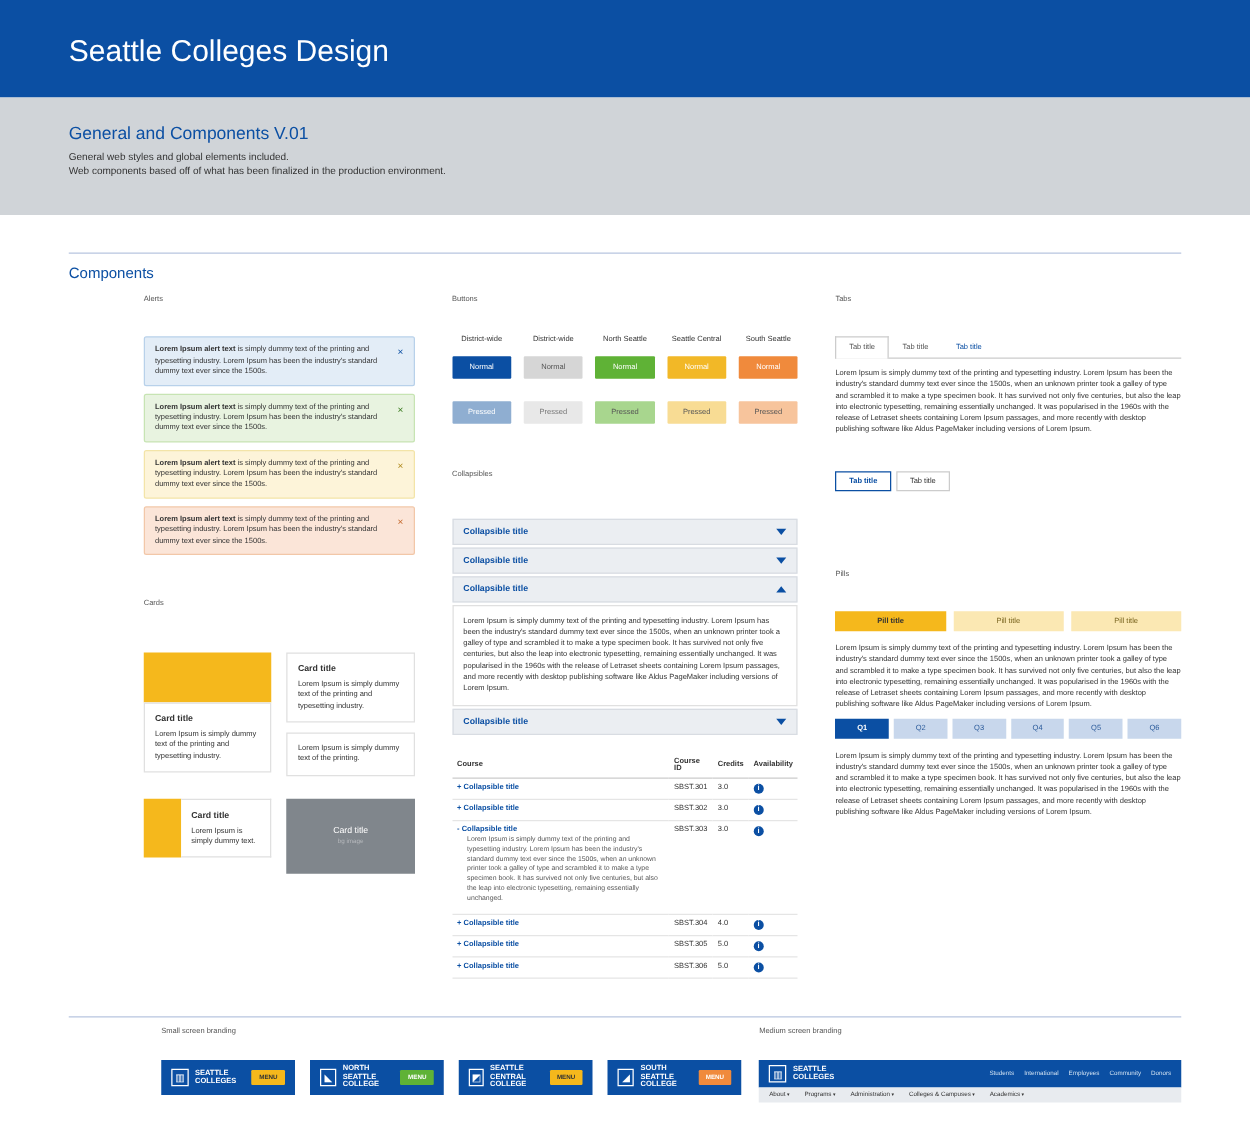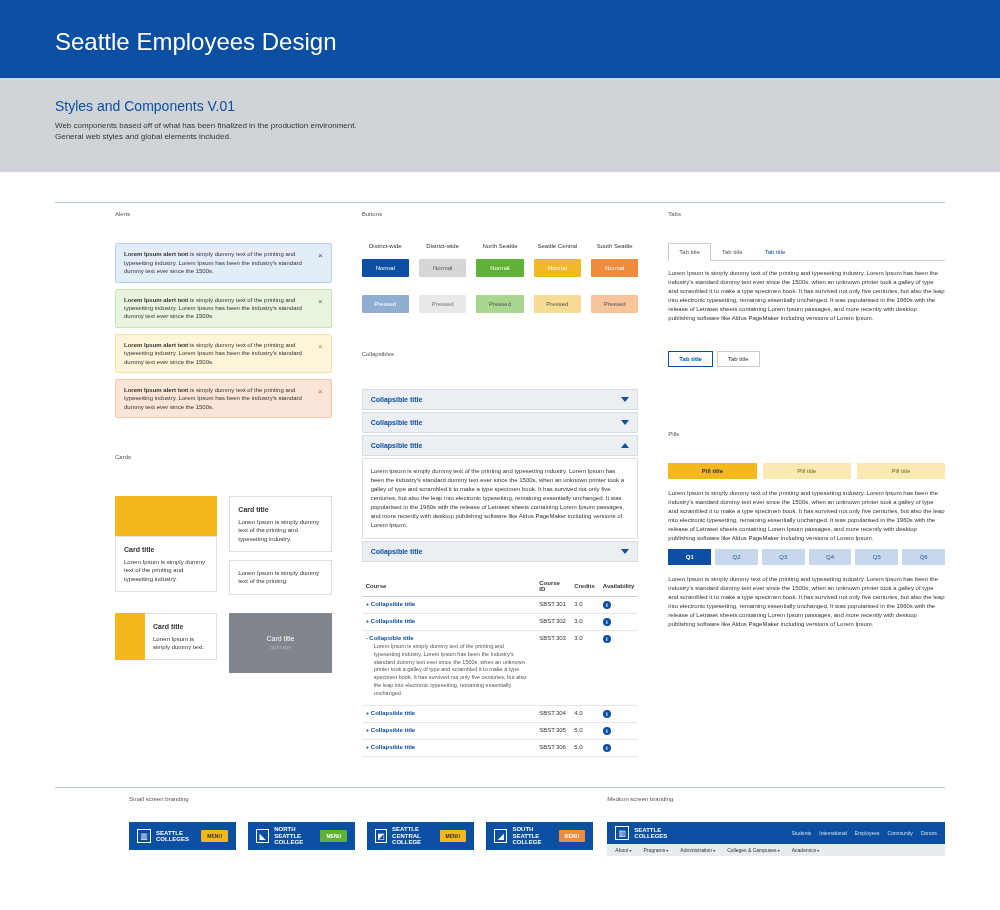--- a/index.html
+++ b/index.html
@@ -105,32 +105,33 @@
   .med-links span { cursor: pointer; }
   .med-nav { background: #e8ebef; display: flex; gap: 12px; padding: 3px 8px; font-size: 5px; color: #333; }
   .med-nav span { cursor: pointer; }
   .med-nav span::after { content: " ▾"; font-size: 4px; }
   .spacer { height: 30px; }
 </style>
 </head>
 <body>
 
 <div class="top-banner">
-  <h1>Seattle Employees Design</h1>
+  <h1>Seattle Colleges Design</h1>
 </div>
 
 <div class="intro">
-  <h2>Styles and Components V.01</h2>
+  <h2>General and Components V.01</h2>
+  <p>General web styles and global elements included.</p>
   <p>Web components based off of what has been finalized in the production environment.</p>
-  <p>General web styles and global elements included.</p>
 </div>
 
 <div class="content">
 
   <div class="section-rule"></div>
+  <div class="section-title">Components</div>
 
   <div class="columns">
 
     <div class="col">
       <div style="padding-left:60px;">
         <div class="sub-label">Alerts</div>
         <div style="height:14px"></div>
         <div class="alert alert-blue">
           <span><strong>Lorem Ipsum alert text</strong><span> is simply dummy text of the printing and typesetting industry. Lorem Ipsum has been the industry's standard dummy text ever since the 1500s.</span></span>
           <span class="alert-close blue">×</span>

